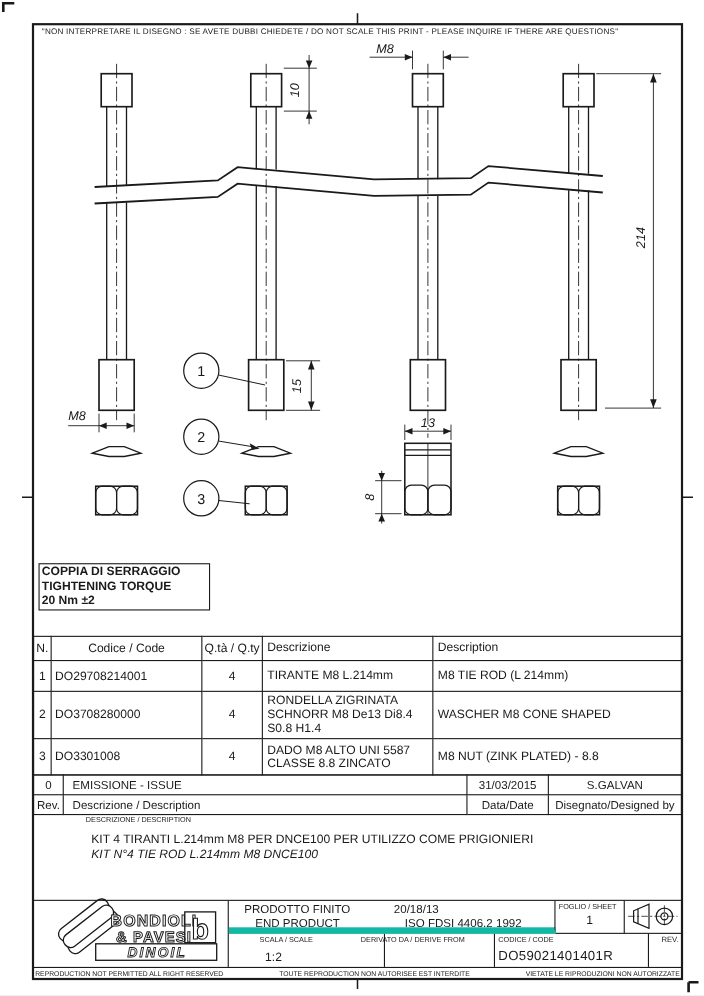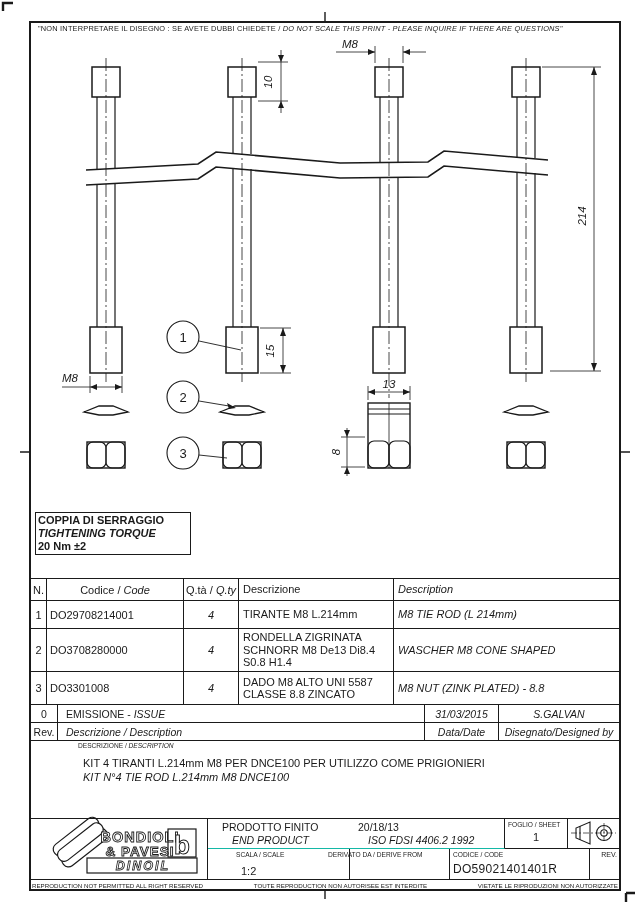--- a/index.html
+++ b/index.html
@@ -1,21 +1,21 @@
 <!DOCTYPE html>
 <html><head>
 <meta charset="utf-8">
 <style>
   html,body{margin:0;padding:0;background:#e8e8e8;}
   .page{position:relative;width:640px;height:905px;background:#ffffff;overflow:hidden;
         font-family:"Liberation Sans", sans-serif;color:#1a1a1a;}
   .ovl{position:absolute;left:0;top:0;width:640px;height:905px;}
   .abs{position:absolute;}
   .disclaimer{left:38px;top:24px;font-size:7.4px;letter-spacing:.2px;white-space:nowrap;}
-  .it{font-style:italic;}
+  .it{}
   .torque{left:35px;top:512px;width:150px;border:1.6px solid #1a1a1a;text-align:left;
           font-size:11px;font-weight:bold;line-height:13px;padding:1px 2px;}
   
   table{border-collapse:collapse;table-layout:fixed;}
   .ptable{left:30px;top:578px;}
   .ptable table{width:590px;}
   td{border:1px solid #1a1a1a;font-size:11px;padding:0 0 0 3px;vertical-align:middle;overflow:hidden;}
   .tc{text-align:center;padding:0;}
   .hdr td{height:21px;}
   .dcell{padding-left:4px;line-height:12.5px;}
@@ -27,21 +27,21 @@
   
   .descblk{left:32px;top:740px;width:630px;margin-left:44px;}
   .desclabel{font-size:6.6px;margin:2px 0 0 2px;color:#222;}
   .descl1{font-size:11px;margin:8px 0 0 7px;}
   .descl2{font-size:11px;font-style:italic;margin:2px 0 0 7px;}
   
   .tblock{left:30px;top:818px;width:590px;height:72px;border-top:1px solid #1a1a1a;}
   .cell{position:absolute;box-sizing:border-box;font-size:6.6px;}
   .lbl{display:block;margin:2px 0 0 3px;white-space:nowrap;}
   .logo{left:0;top:0;width:178px;height:60px;border-right:1px solid #1a1a1a;}
-  .prod{left:178px;top:0;width:297px;height:30px;border-right:1px solid #1a1a1a;border-bottom:1px solid #14b8a6;
+  .prod{left:178px;top:0;width:297px;height:30px;border-right:1px solid #1a1a1a;border-bottom:6px solid #14b8a6;
         font-size:10.5px;line-height:13px;padding-top:2px;}
   .prodrow{display:flex;}
   .prodrow .p1{margin-left:14px;width:118px;}
   .prodrow .p2{margin-left:18px;}
   .foglio{left:475px;top:0;width:63px;height:30px;border-right:1px solid #1a1a1a;border-bottom:1px solid #1a1a1a;text-align:center;}
   .fval{font-size:11px;margin-top:3px;}
   .proj{left:538px;top:0;width:52px;height:30px;border-bottom:1px solid #1a1a1a;}
   .scala{left:178px;top:30px;width:117px;height:30px;border-right:1px solid #1a1a1a;margin-left:25px;}
   .sval{font-size:11px;margin:7px 0 0 8px;}
   .deriv{left:295px;top:30px;width:125px;height:30px;border-right:1px solid #1a1a1a;}

